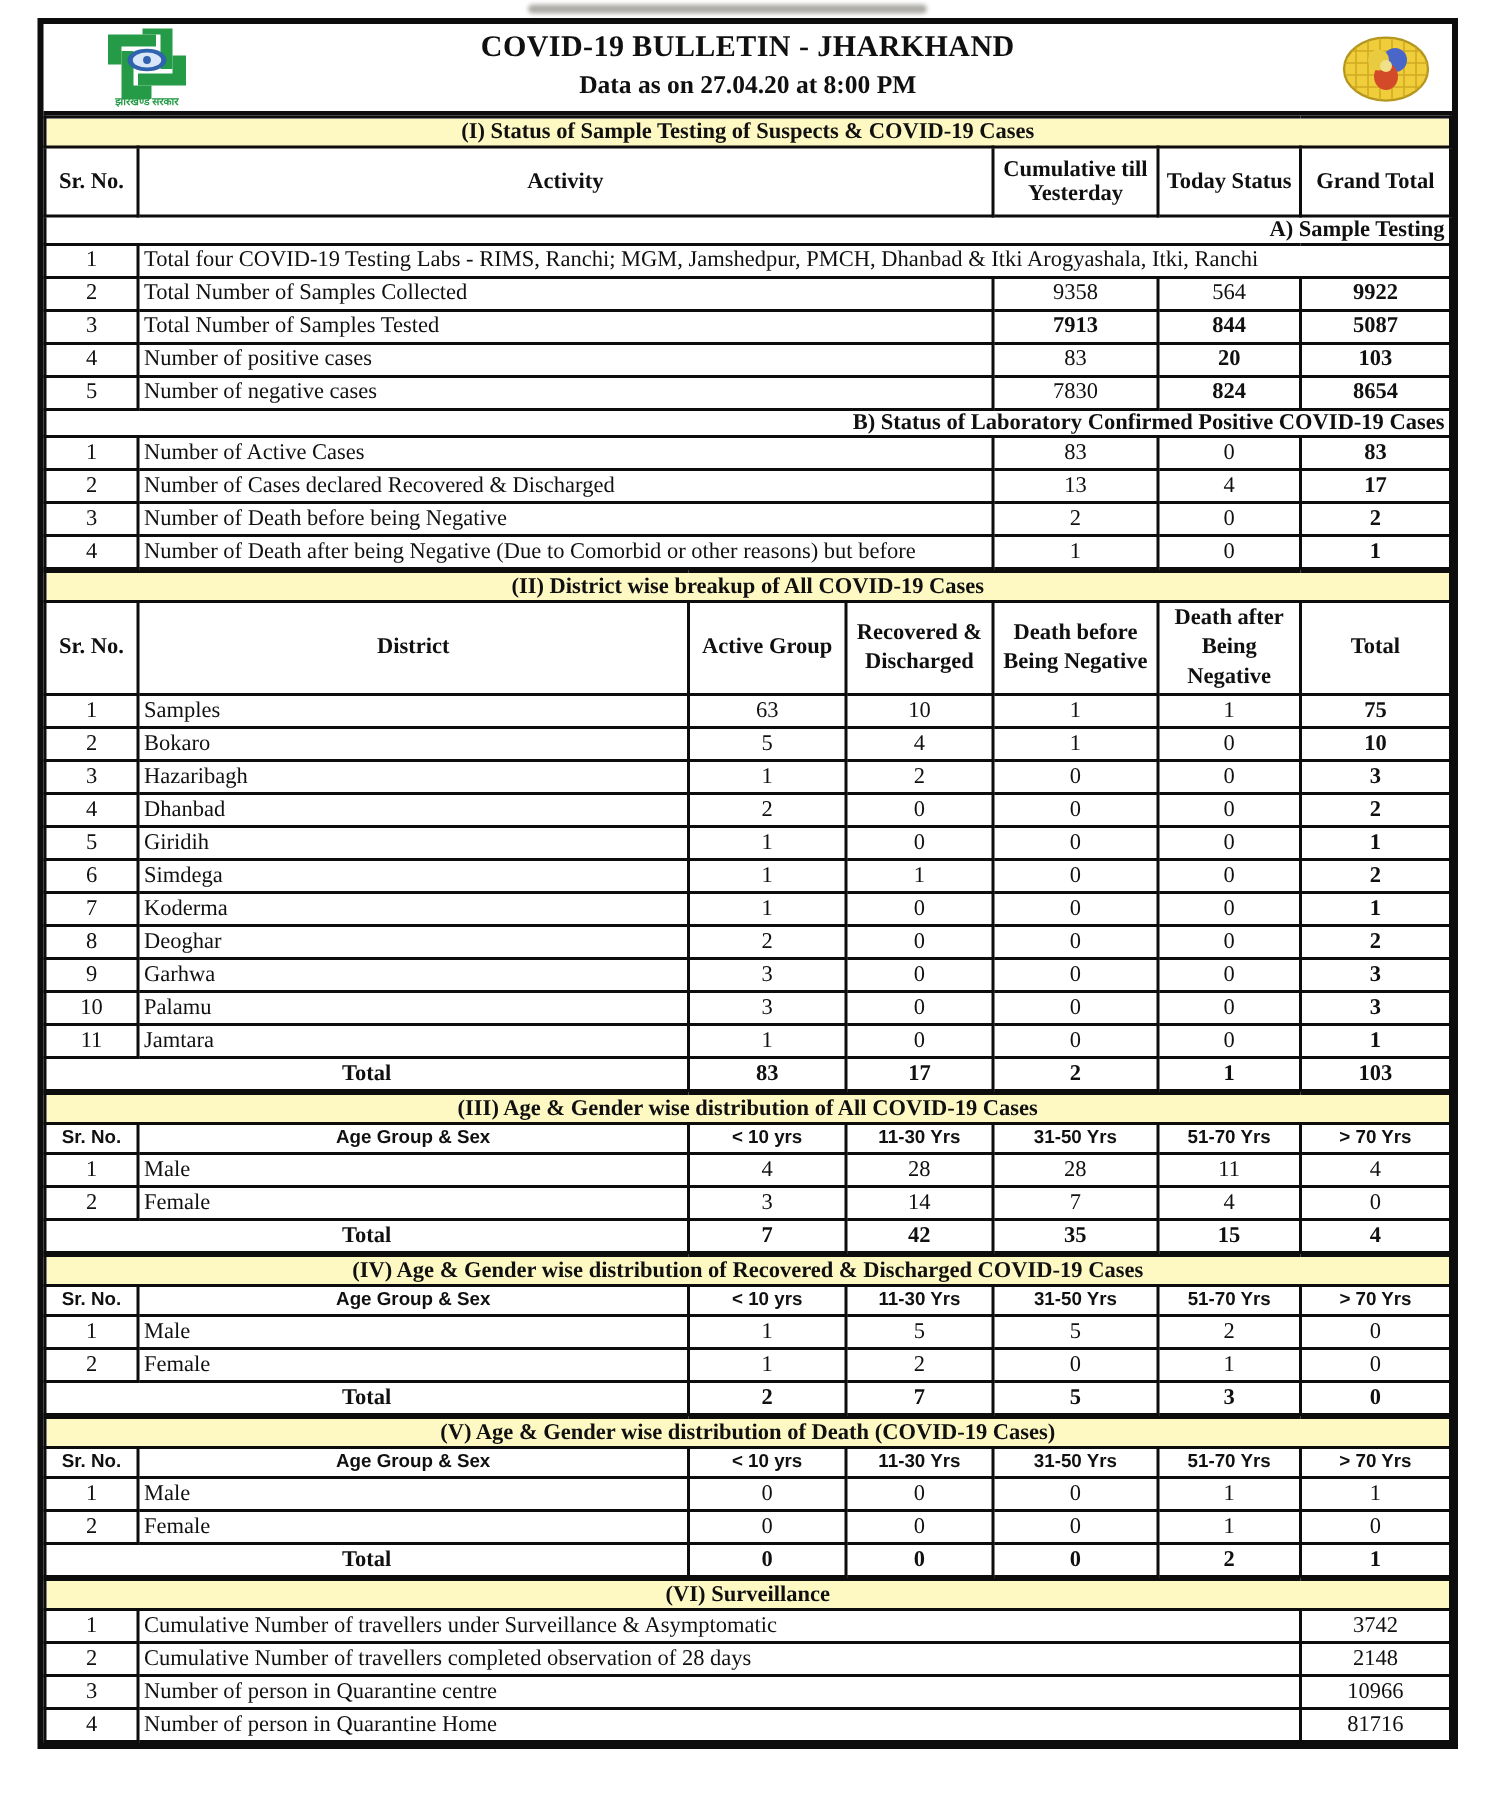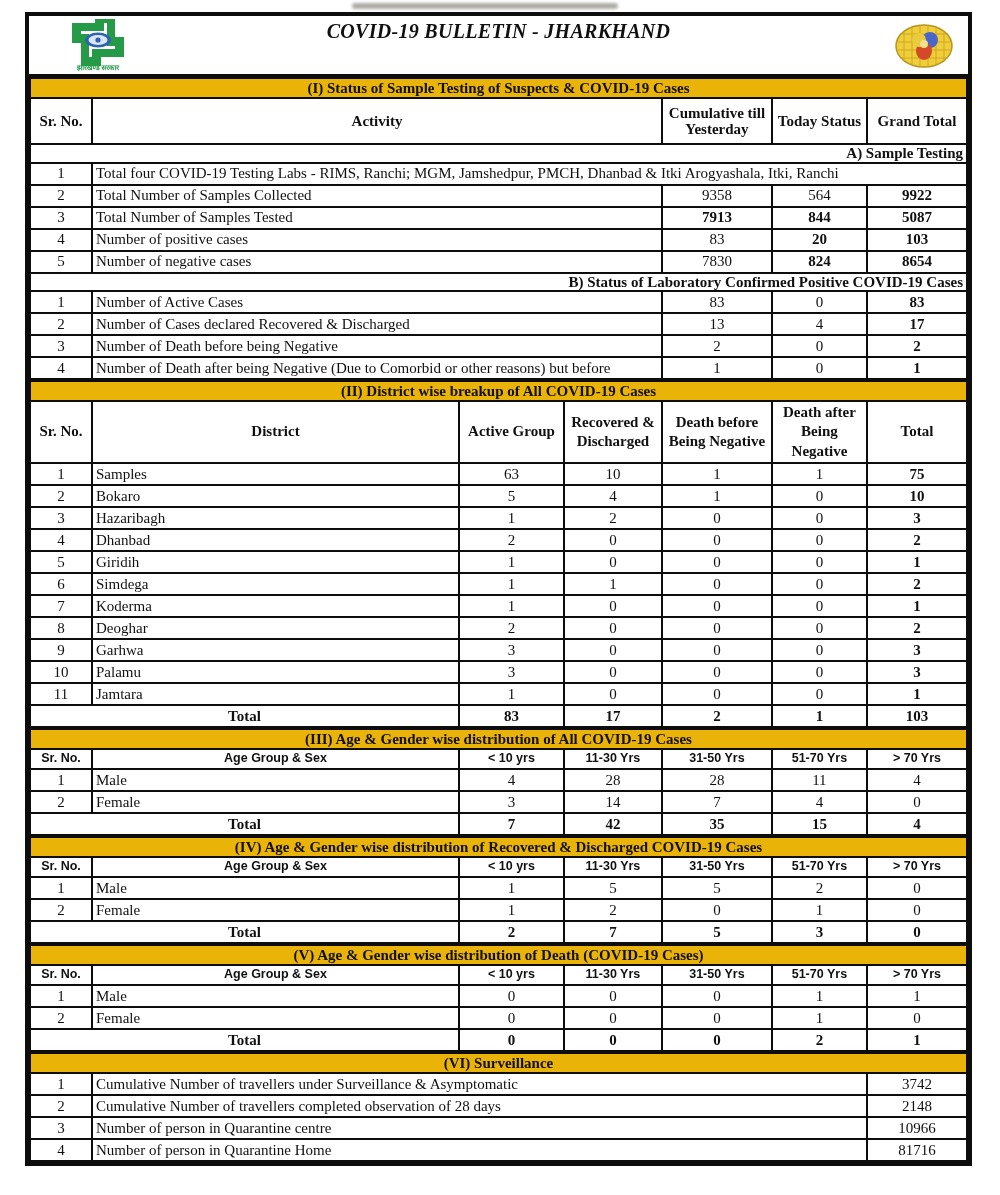--- a/index.html
+++ b/index.html
@@ -8,29 +8,29 @@
     background:#ffffff; color:#101010;
     font-family:"Liberation Serif", serif;
   }
   .smudge { position:absolute; top:3px; left:352px; width:266px; height:6px;
     background:#5b584e; opacity:.5; filter:blur(1.5px); border-radius:3px; }
   .sheet { position:absolute; top:12px; left:25px; width:939px;
     border:4px solid #0d0d0d; background:#fff; }
 
   .titlebar { position:relative; height:58px; border-bottom:3px solid #0d0d0d; }
   .title-center { text-align:center; padding-top:4px; }
-  .page-title { font-size:20px; font-weight:bold; letter-spacing:.3px;font-style:italic; }
+  .page-title { font-size:20px; font-weight:bold; letter-spacing:.3px; }
   .date-line  { font-size:17px; font-weight:bold; margin-top:4px; }
   .logo-left  { position:absolute; left:30px; top:3px; }
   .logo-right { position:absolute; right:12px; top:6px; }
 
   table { border-collapse:collapse; width:100%; table-layout:fixed; }
   td { border:2px solid #0d0d0d; font-size:15px; text-align:center;
        padding:0 3px; height:20px; line-height:1.1; overflow:hidden; }
-  .band td  { background:#eab308; font-weight:bold; height:18px; }
+  .band td  { background:#fef9c3; font-weight:bold; height:18px; }
   .glabel td{ font-weight:bold; text-align:right; height:16px; }
   .lt  { text-align:left; }
   .b   { font-weight:bold; }
   .clip{ white-space:nowrap; }
   .colhead td { font-weight:bold; height:44px; }
   .dhead td   { font-weight:bold; height:60px; line-height:1.3; }
   .ahead td   { font-family:"Liberation Sans", sans-serif; font-size:12.5px;
                 font-weight:bold; height:18px; }
   .caption { font-size:7px; fill:#259b48; font-weight:bold; }
 </style>
@@ -51,20 +51,21 @@
           <path transform="rotate(270)" d="M -26 -17 L 6 -17 L 6 -9 L -17 -9 L -17 3 L -26 3 Z"></path>
         </g>
         <ellipse cx="0" cy="0" rx="13" ry="7.5" fill="#2f63ad"></ellipse>
         <ellipse cx="0" cy="0" rx="9.5" ry="5" fill="#d9e6f7"></ellipse>
         <circle cx="0" cy="0" r="2.6" fill="#2f63ad"></circle>
       </g>
       <text class="caption" x="39" y="51" text-anchor="middle">झारखण्ड सरकार</text>
     </svg>
     <div class="title-center">
       <div class="page-title">COVID-19 BULLETIN - JHARKHAND</div>
+      <div class="date-line">Data as on 27.04.20 at 8:00 PM</div>
     </div>
     <svg class="logo-right" width="64" height="48" viewBox="0 0 64 48">
       <defs>
           <clipPath id="seal">
             <ellipse cx="32" cy="24" rx="28" ry="21"></ellipse>
           </clipPath>
         </defs>
       <ellipse cx="32" cy="24" rx="28" ry="21" fill="#f0cd3a" stroke="#b4951d" stroke-width="1.5"></ellipse>
       <g clip-path="url(#seal)" stroke="#cfa922" stroke-width="1" fill="none">
         <path d="M4 12 H60 M4 20 H60 M4 28 H60 M4 36 H60"></path>

